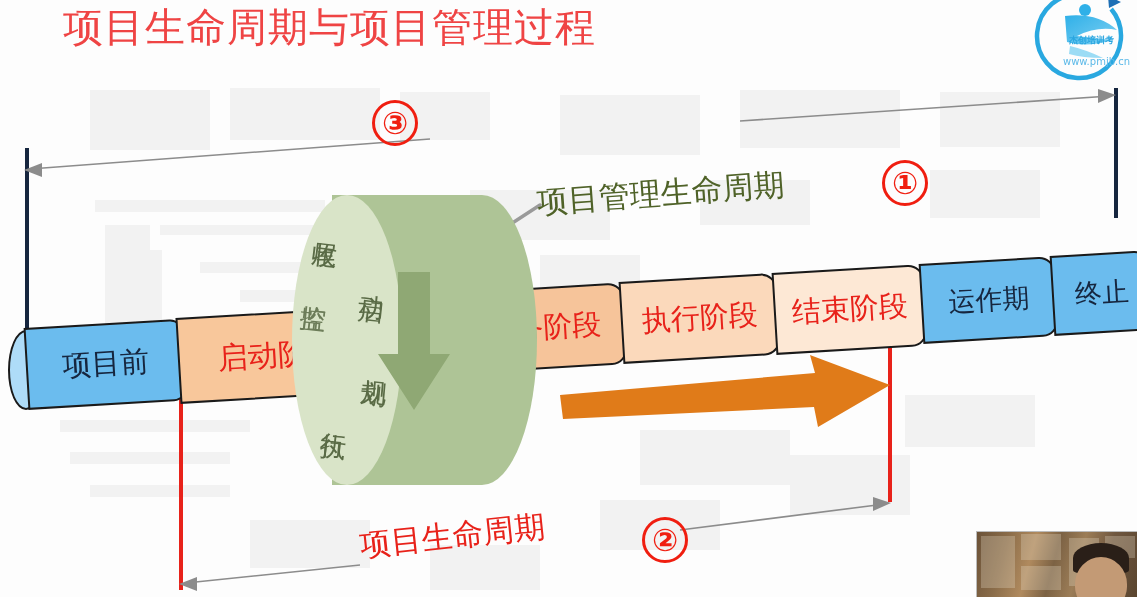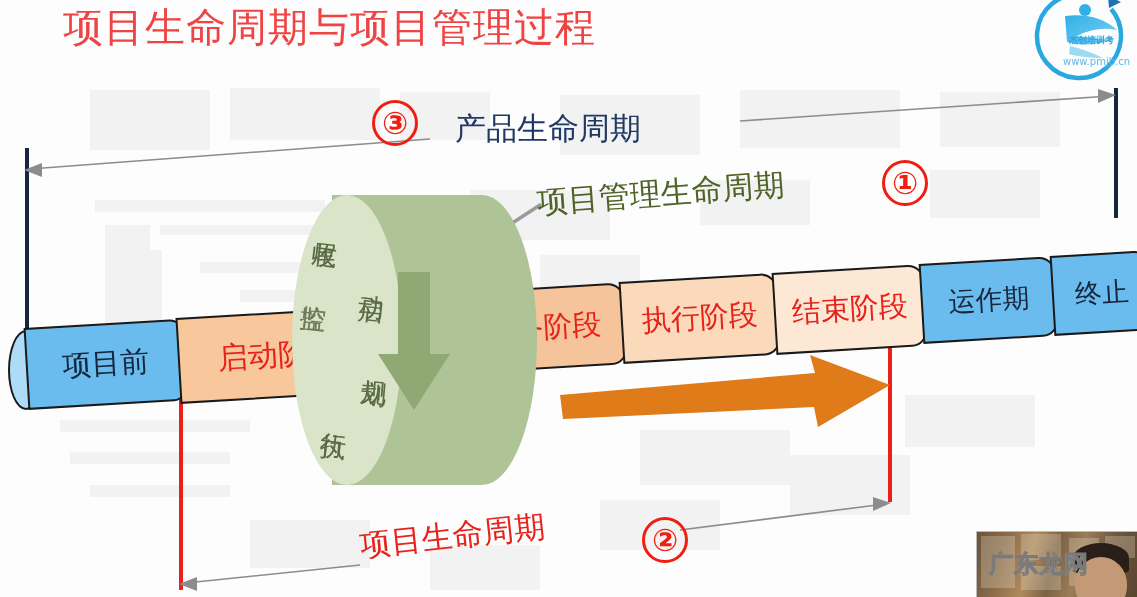--- a/index.html
+++ b/index.html
@@ -189,21 +189,20 @@
   </svg>
 
   <svg class="dim" style="left:430px;top:195px;" width="130" height="90">
     <line x1="110" y1="10" x2="18" y2="70" stroke="#9a9a9a" stroke-width="3.5" stroke-linecap="round"></line>
   </svg>
 
   <div class="marker" id="marker3" style="left:372px;top:100px;">③</div>
   <div class="marker" id="marker1" style="left:882px;top:160px;">①</div>
   <div class="marker" id="marker2" style="left:642px;top:517px;">②</div>
 
-  <div class="anno" id="lbl-product">产品生命周期</div>
   <div class="anno" id="lbl-pmlc">项目管理生命周期</div>
   <div class="anno" id="lbl-plc">项目生命周期</div>
 
   <div id="pipe">
 
     <div class="cap" style="left:8px;top:110px;width:36px;height:80px;background:#aedcf8;"></div>
 
     <div class="seg" style="left:26px;top:108px;width:160px;height:82px;background:#6bbcee;
                 border-radius:0 14px 14px 0;transform:rotate(-3.4deg);transform-origin:0 50%;">
       <span class="t" style="font-size:29px;color:#16263f;">项目前</span>
@@ -261,16 +260,15 @@
   </svg>
 
   <div id="webcam">
     <div class="shelf" style="left:4px;top:4px;width:34px;height:52px;"></div>
     <div class="shelf" style="left:44px;top:2px;width:40px;height:26px;"></div>
     <div class="shelf" style="left:44px;top:34px;width:40px;height:24px;"></div>
     <div class="shelf" style="left:92px;top:6px;width:30px;height:48px;"></div>
     <div class="shelf" style="left:128px;top:4px;width:30px;height:22px;"></div>
     <div class="hair"></div>
     <div class="head"></div>
-    <div class="wmtext">广东龙网</div>
   </div>
 
 </div>
 
 </body></html>

